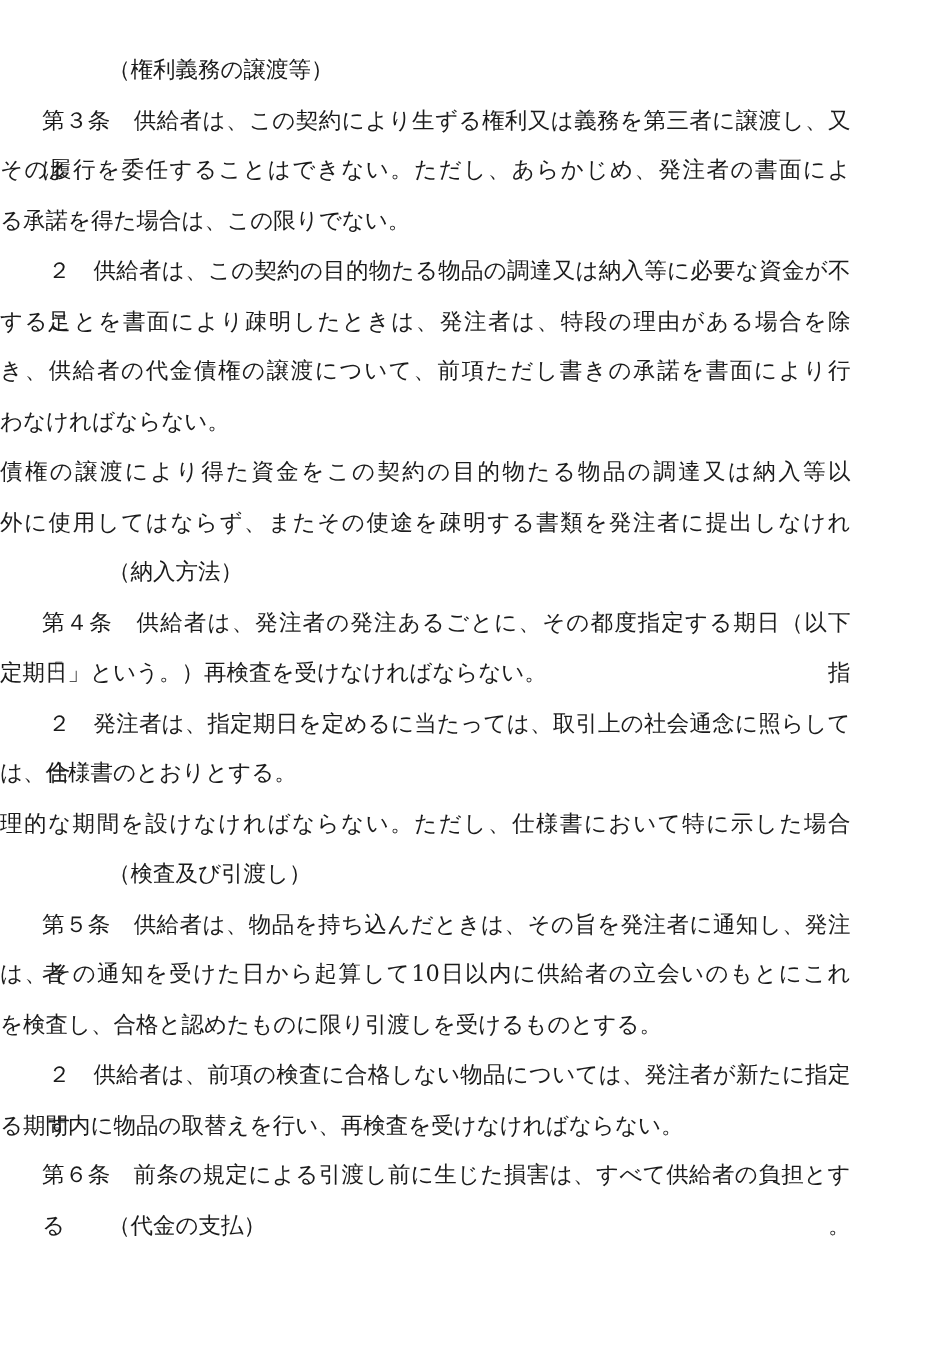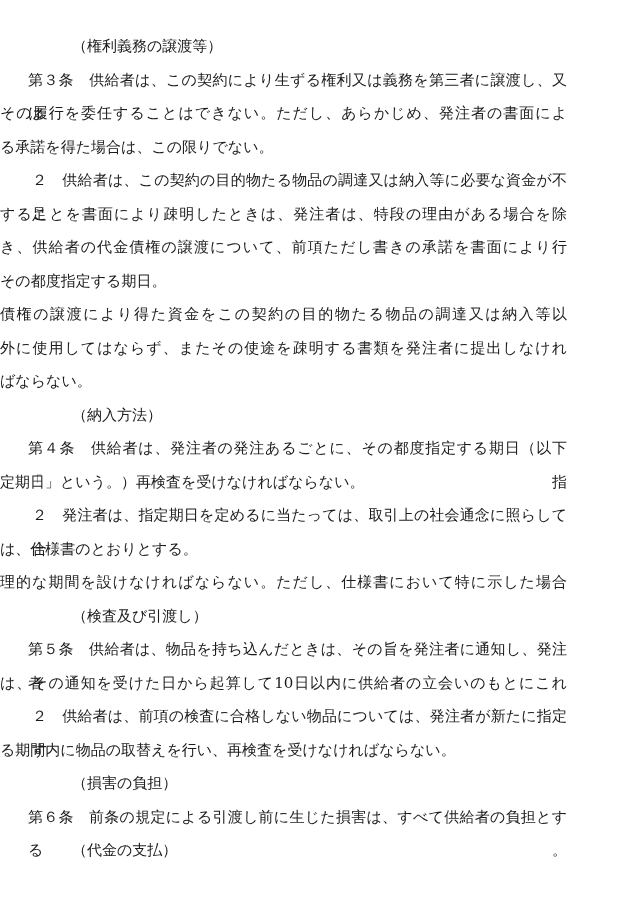--- a/index.html
+++ b/index.html
@@ -66,32 +66,31 @@
 
 <div id="page">
   <div id="doc-body">
       <div class="doc-line ind-heading ragged">（権利義務の譲渡等）</div>
       <div class="doc-line ind-article justify">第３条　供給者は、この契約により生ずる権利又は義務を第三者に譲渡し、又は</div>
       <div class="doc-line ind-cont justify">その履行を委任することはできない。ただし、あらかじめ、発注者の書面によ</div>
       <div class="doc-line ind-cont ragged">る承諾を得た場合は、この限りでない。</div>
       <div class="doc-line ind-item justify">２　供給者は、この契約の目的物たる物品の調達又は納入等に必要な資金が不足</div>
       <div class="doc-line ind-cont justify">することを書面により疎明したときは、発注者は、特段の理由がある場合を除</div>
       <div class="doc-line ind-cont justify">き、供給者の代金債権の譲渡について、前項ただし書きの承諾を書面により行</div>
-      <div class="doc-line ind-cont ragged">その都度指定する期日。</div>
+      <div class="doc-line ind-cont ragged">わなければならない。</div>
       <div class="doc-line ind-cont justify">債権の譲渡により得た資金をこの契約の目的物たる物品の調達又は納入等以</div>
       <div class="doc-line ind-cont justify">外に使用してはならず、またその使途を疎明する書類を発注者に提出しなけれ</div>
-      <div class="doc-line ind-cont ragged">ばならない。</div>
       <div class="doc-line ind-heading ragged">（納入方法）</div>
       <div class="doc-line ind-article justify">第４条　供給者は、発注者の発注あるごとに、その都度指定する期日（以下「指</div>
       <div class="doc-line ind-cont ragged">定期日」という。）再検査を受けなければならない。</div>
       <div class="doc-line ind-item justify">２　発注者は、指定期日を定めるに当たっては、取引上の社会通念に照らして合</div>
       <div class="doc-line ind-cont ragged">は、仕様書のとおりとする。</div>
       <div class="doc-line ind-cont justify">理的な期間を設けなければならない。ただし、仕様書において特に示した場合</div>
       <div class="doc-line ind-heading ragged">（検査及び引渡し）</div>
       <div class="doc-line ind-article justify">第５条　供給者は、物品を持ち込んだときは、その旨を発注者に通知し、発注者</div>
       <div class="doc-line ind-cont justify">は、その通知を受けた日から起算して10日以内に供給者の立会いのもとにこれ</div>
+      <div class="doc-line ind-cont ragged">を検査し、合格と認めたものに限り引渡しを受けるものとする。</div>
       <div class="doc-line ind-item justify">２　供給者は、前項の検査に合格しない物品については、発注者が新たに指定す</div>
       <div class="doc-line ind-cont ragged">る期間内に物品の取替えを行い、再検査を受けなければならない。</div>
-      <div class="doc-line ind-heading ragged">（損害の負担）</div>
       <div class="doc-line ind-article justify">第６条　前条の規定による引渡し前に生じた損害は、すべて供給者の負担とする。</div>
       <div class="doc-line ind-heading ragged">（代金の支払）</div>
     </div>
 </div>
 
 </body></html>

